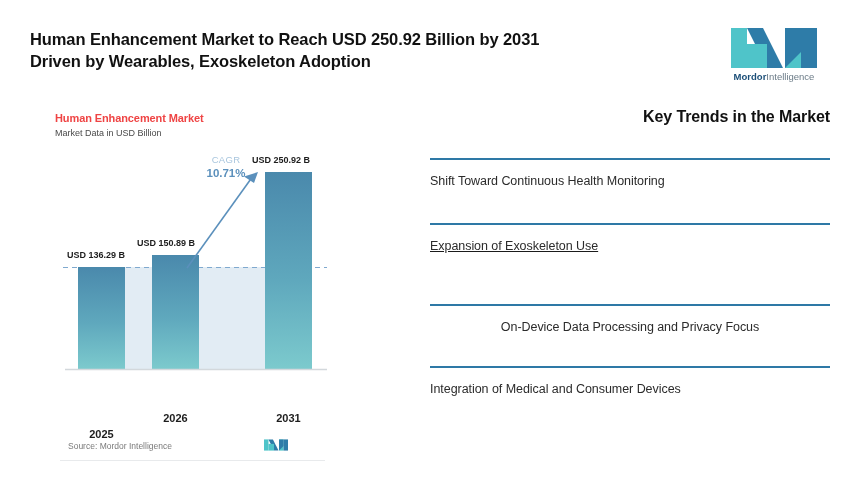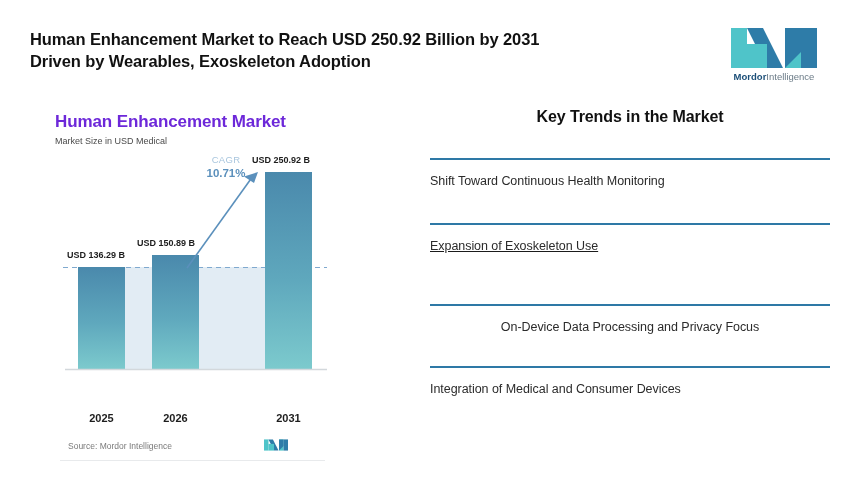--- a/index.html
+++ b/index.html
@@ -27,21 +27,21 @@
   .brand-text{
     margin-top:3px;font-size:9.5px;line-height:11px;white-space:nowrap;
   }
   .brand-text .b1{color:#1c4f78;font-weight:bold;}
   .brand-text .b2{color:#6b7b87;font-weight:normal;}
 
   
   .chart-card{
     position:absolute;left:55px;top:112px;width:275px;height:350px;
   }
-  .chart-title{font-size:17px;font-weight:bold;color:#6d28d9;letter-spacing:-0.1px;}
+  .chart-title{font-size:11px;font-weight:bold;color:#ef4444;letter-spacing:-0.1px;}
   .chart-sub{font-size:9px;color:#4a4a4a;margin-top:4px;}
 
   .plot{position:absolute;left:0;top:60px;width:275px;height:240px;}
   .plot svg{display:block;}
 
   .axis-labels{
     position:absolute;left:0;top:300px;width:275px;height:20px;
   }
   .xtick{
     position:absolute;font-size:11px;font-weight:bold;color:#1d1d1d;
@@ -57,21 +57,21 @@
   .source-mark{position:absolute;right:42px;top:0;}
 
   .card-rule{
     position:absolute;left:5px;top:348px;width:265px;height:1px;
     background:#e8eaec;
   }
 
   
   .trends{position:absolute;left:430px;top:108px;width:400px;}
   .trends-title{
-    font-size:16px;font-weight:bold;color:#111111;text-align:center;
+    font-size:16px;font-weight:bold;color:#111111;text-align:right;
     letter-spacing:-0.1px;
   }
   .trend-list{margin-top:21px;}
   .trend-row{position:absolute;left:0;width:400px;}
   .trend-rule{height:2px;background:#2e79a6;width:100%;}
   .trend-label{
     font-size:12.5px;color:#2b2b2b;margin-top:14px;letter-spacing:-0.05px;
   }
 </style>
 </head>
@@ -96,21 +96,21 @@
       <polygon points="54,0 70,0 70,24 54,40" fill="#2e7ca8"></polygon>
     </svg>
     <div class="brand-text">
       <span class="b1">Mordor</span><span class="b2">Intelligence</span>
     </div>
   </div>
 
   <div class="chart-card">
 
     <div class="chart-title">Human Enhancement Market</div>
-    <div class="chart-sub">Market Size in USD Medical</div>
+    <div class="chart-sub">Market Data in USD Billion</div>
 
     <div class="plot">
       <svg width="275" height="240" viewBox="0 0 275 240">
         <defs>
           <linearGradient id="barGrad" x1="0" y1="0" x2="0" y2="1">
             <stop offset="0%" stop-color="#4a89ac"></stop>
             <stop offset="55%" stop-color="#5fa8bd"></stop>
             <stop offset="100%" stop-color="#7ccacd"></stop>
           </linearGradient>
         </defs>
@@ -131,21 +131,21 @@
 
       <div style="position:absolute;left:12px;top:78px;font-size:9px;font-weight:bold;color:#1d1d1d;">USD 136.29 B</div>
       <div style="position:absolute;left:82px;top:66px;font-size:9px;font-weight:bold;color:#1d1d1d;">USD 150.89 B</div>
       <div style="position:absolute;left:197px;top:-17px;font-size:9px;font-weight:bold;color:#1d1d1d;">USD 250.92 B</div>
 
       <div style="position:absolute;left:140px;top:-18px;width:62px;text-align:center;font-size:9.5px;color:#a9c6de;letter-spacing:0.3px;">CAGR</div>
       <div style="position:absolute;left:140px;top:-5px;width:62px;text-align:center;font-size:11.5px;font-weight:bold;color:#5b90bc;">10.71%</div>
     </div>
 
     <div class="axis-labels">
-      <div class="xtick" style="left:10px;width:73px;">2025</div>
+      <div class="xtick" style="left:10px;width:73px;margin-top:16px;">2025</div>
       <div class="xtick" style="left:84px;width:73px;">2026</div>
       <div class="xtick" style="left:197px;width:73px;">2031</div>
     </div>
 
     <div class="source-row">
       <div class="source-text">Source: Mordor Intelligence</div>
       <svg class="source-mark" width="24" height="14" viewBox="0 0 86 40">
         <polygon points="0,0 16,0 16,40 0,40" fill="#4fc4c9"></polygon>
         <polygon points="16,0 32,0 52,40 36,40" fill="#2e7ca8"></polygon>
         <polygon points="36,40 16,40 16,16 36,16" fill="#4fc4c9"></polygon>

